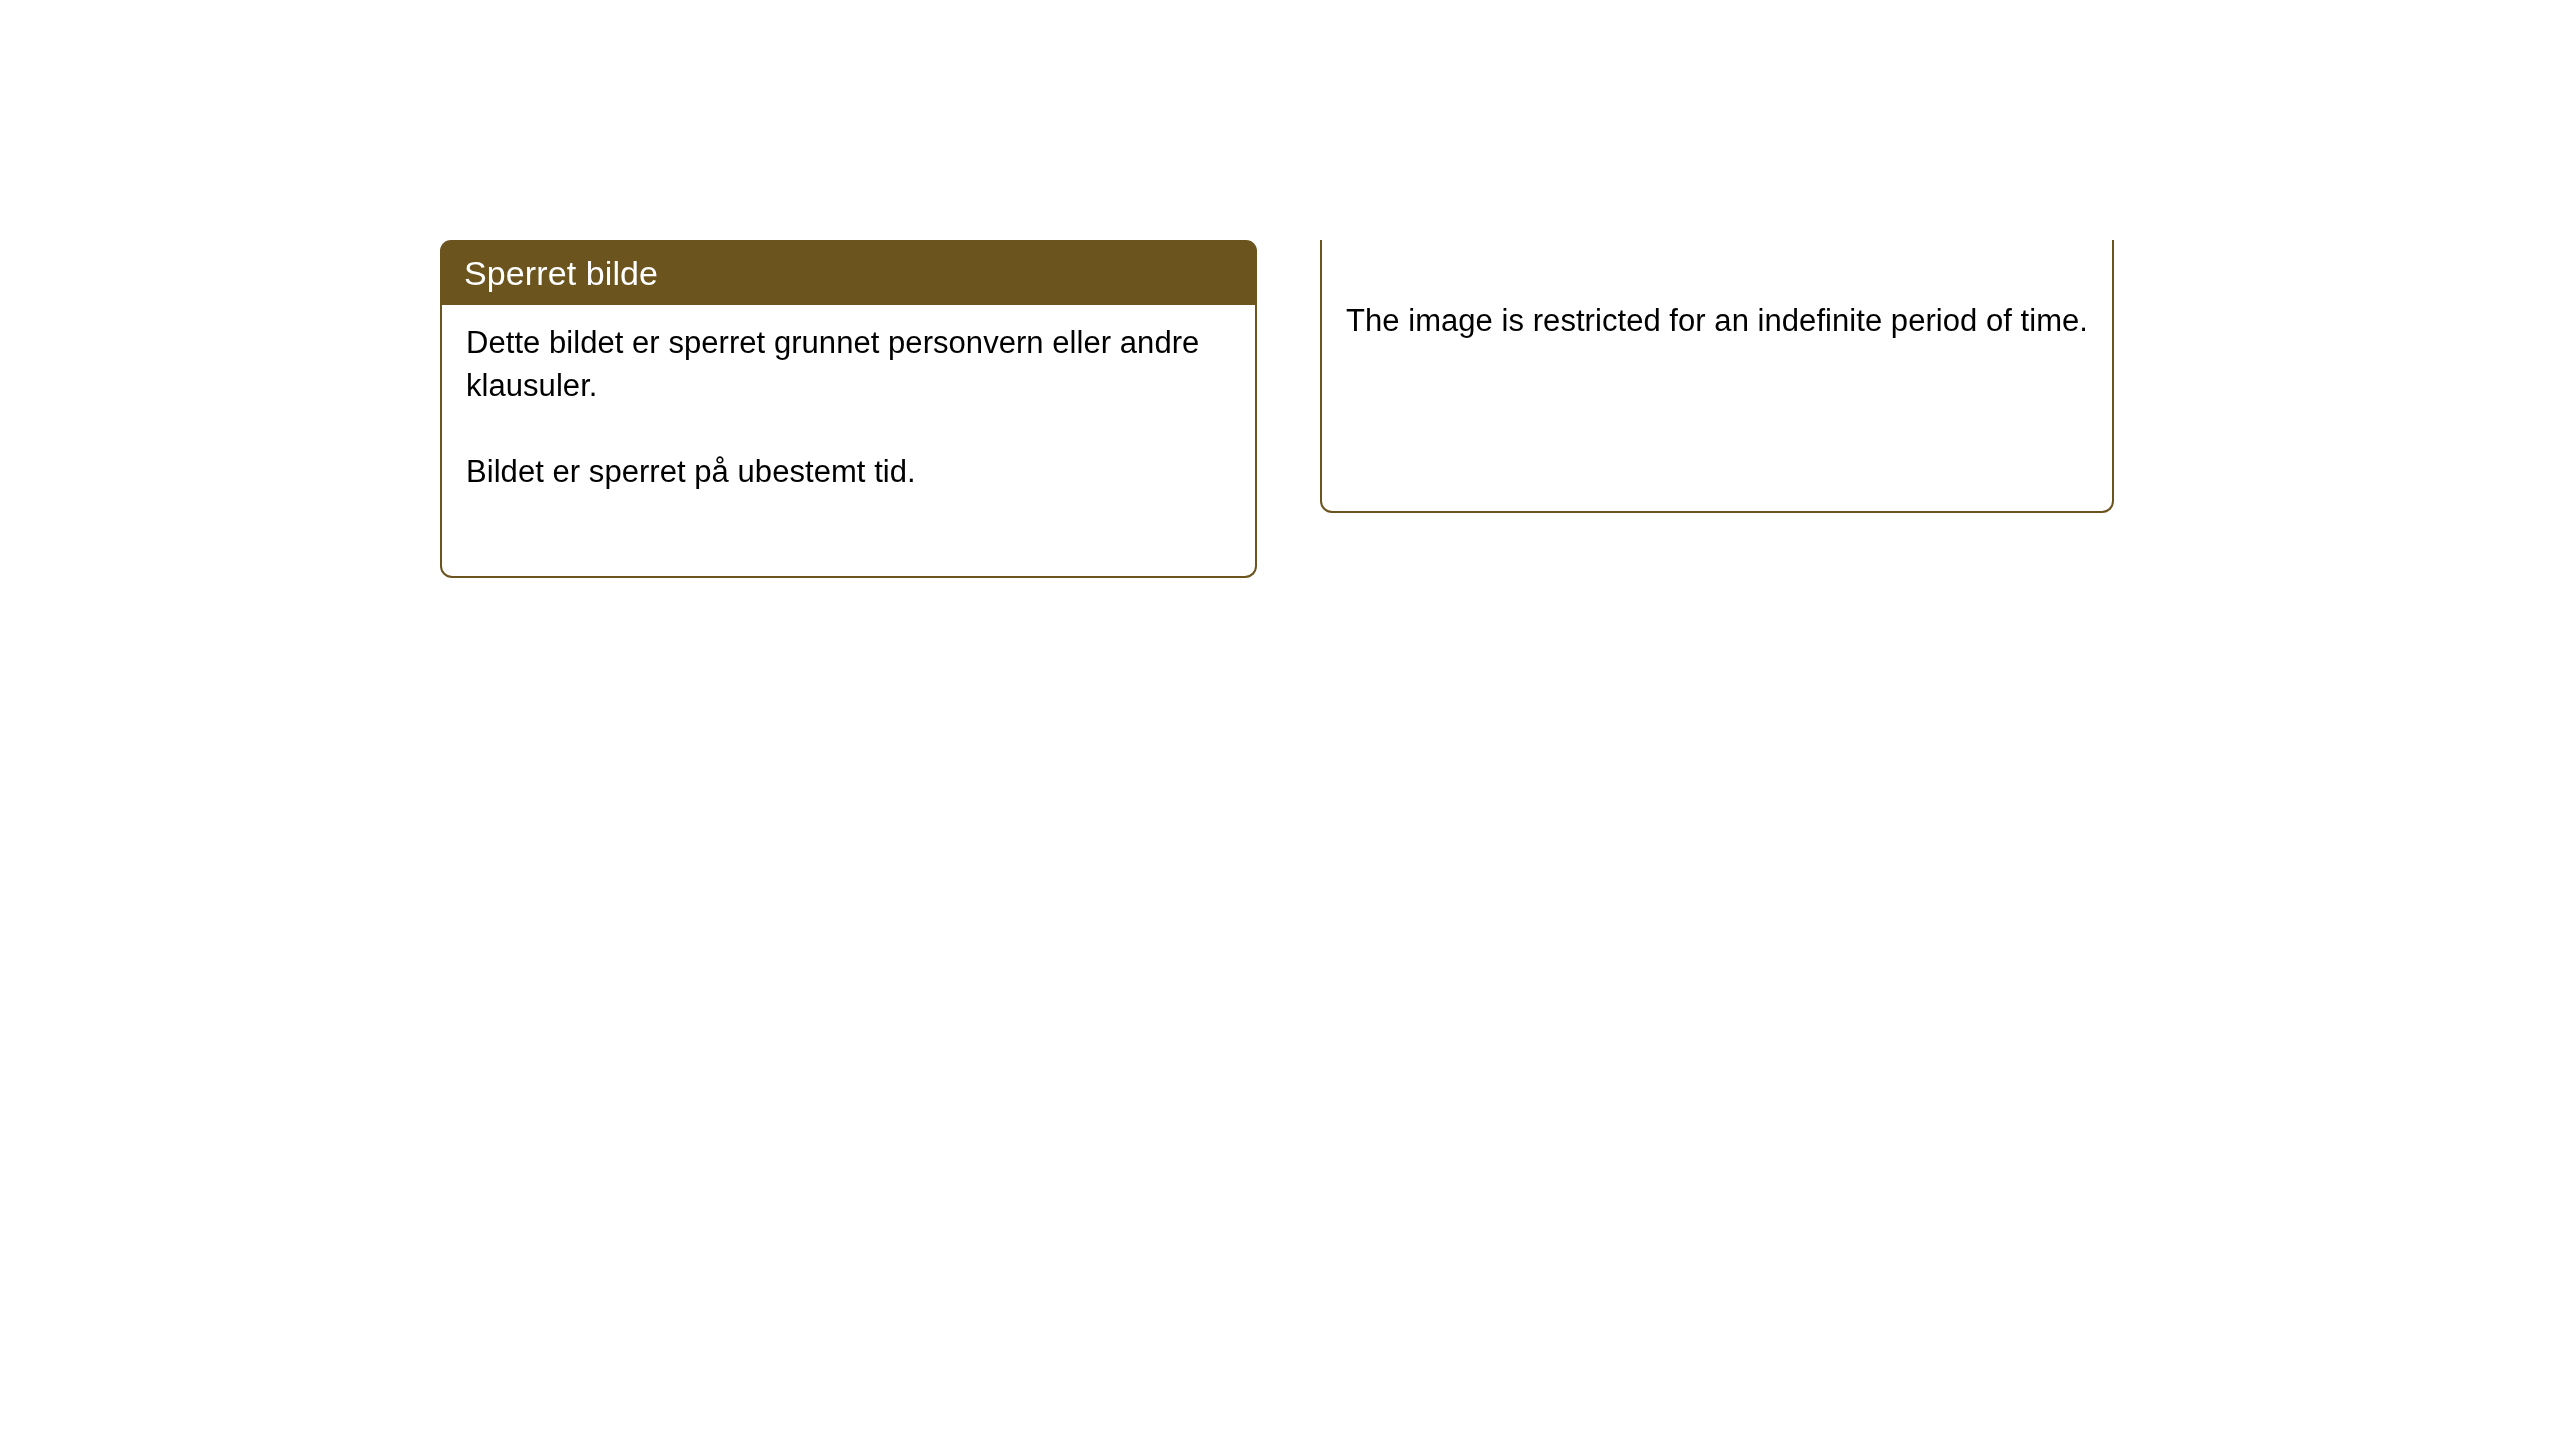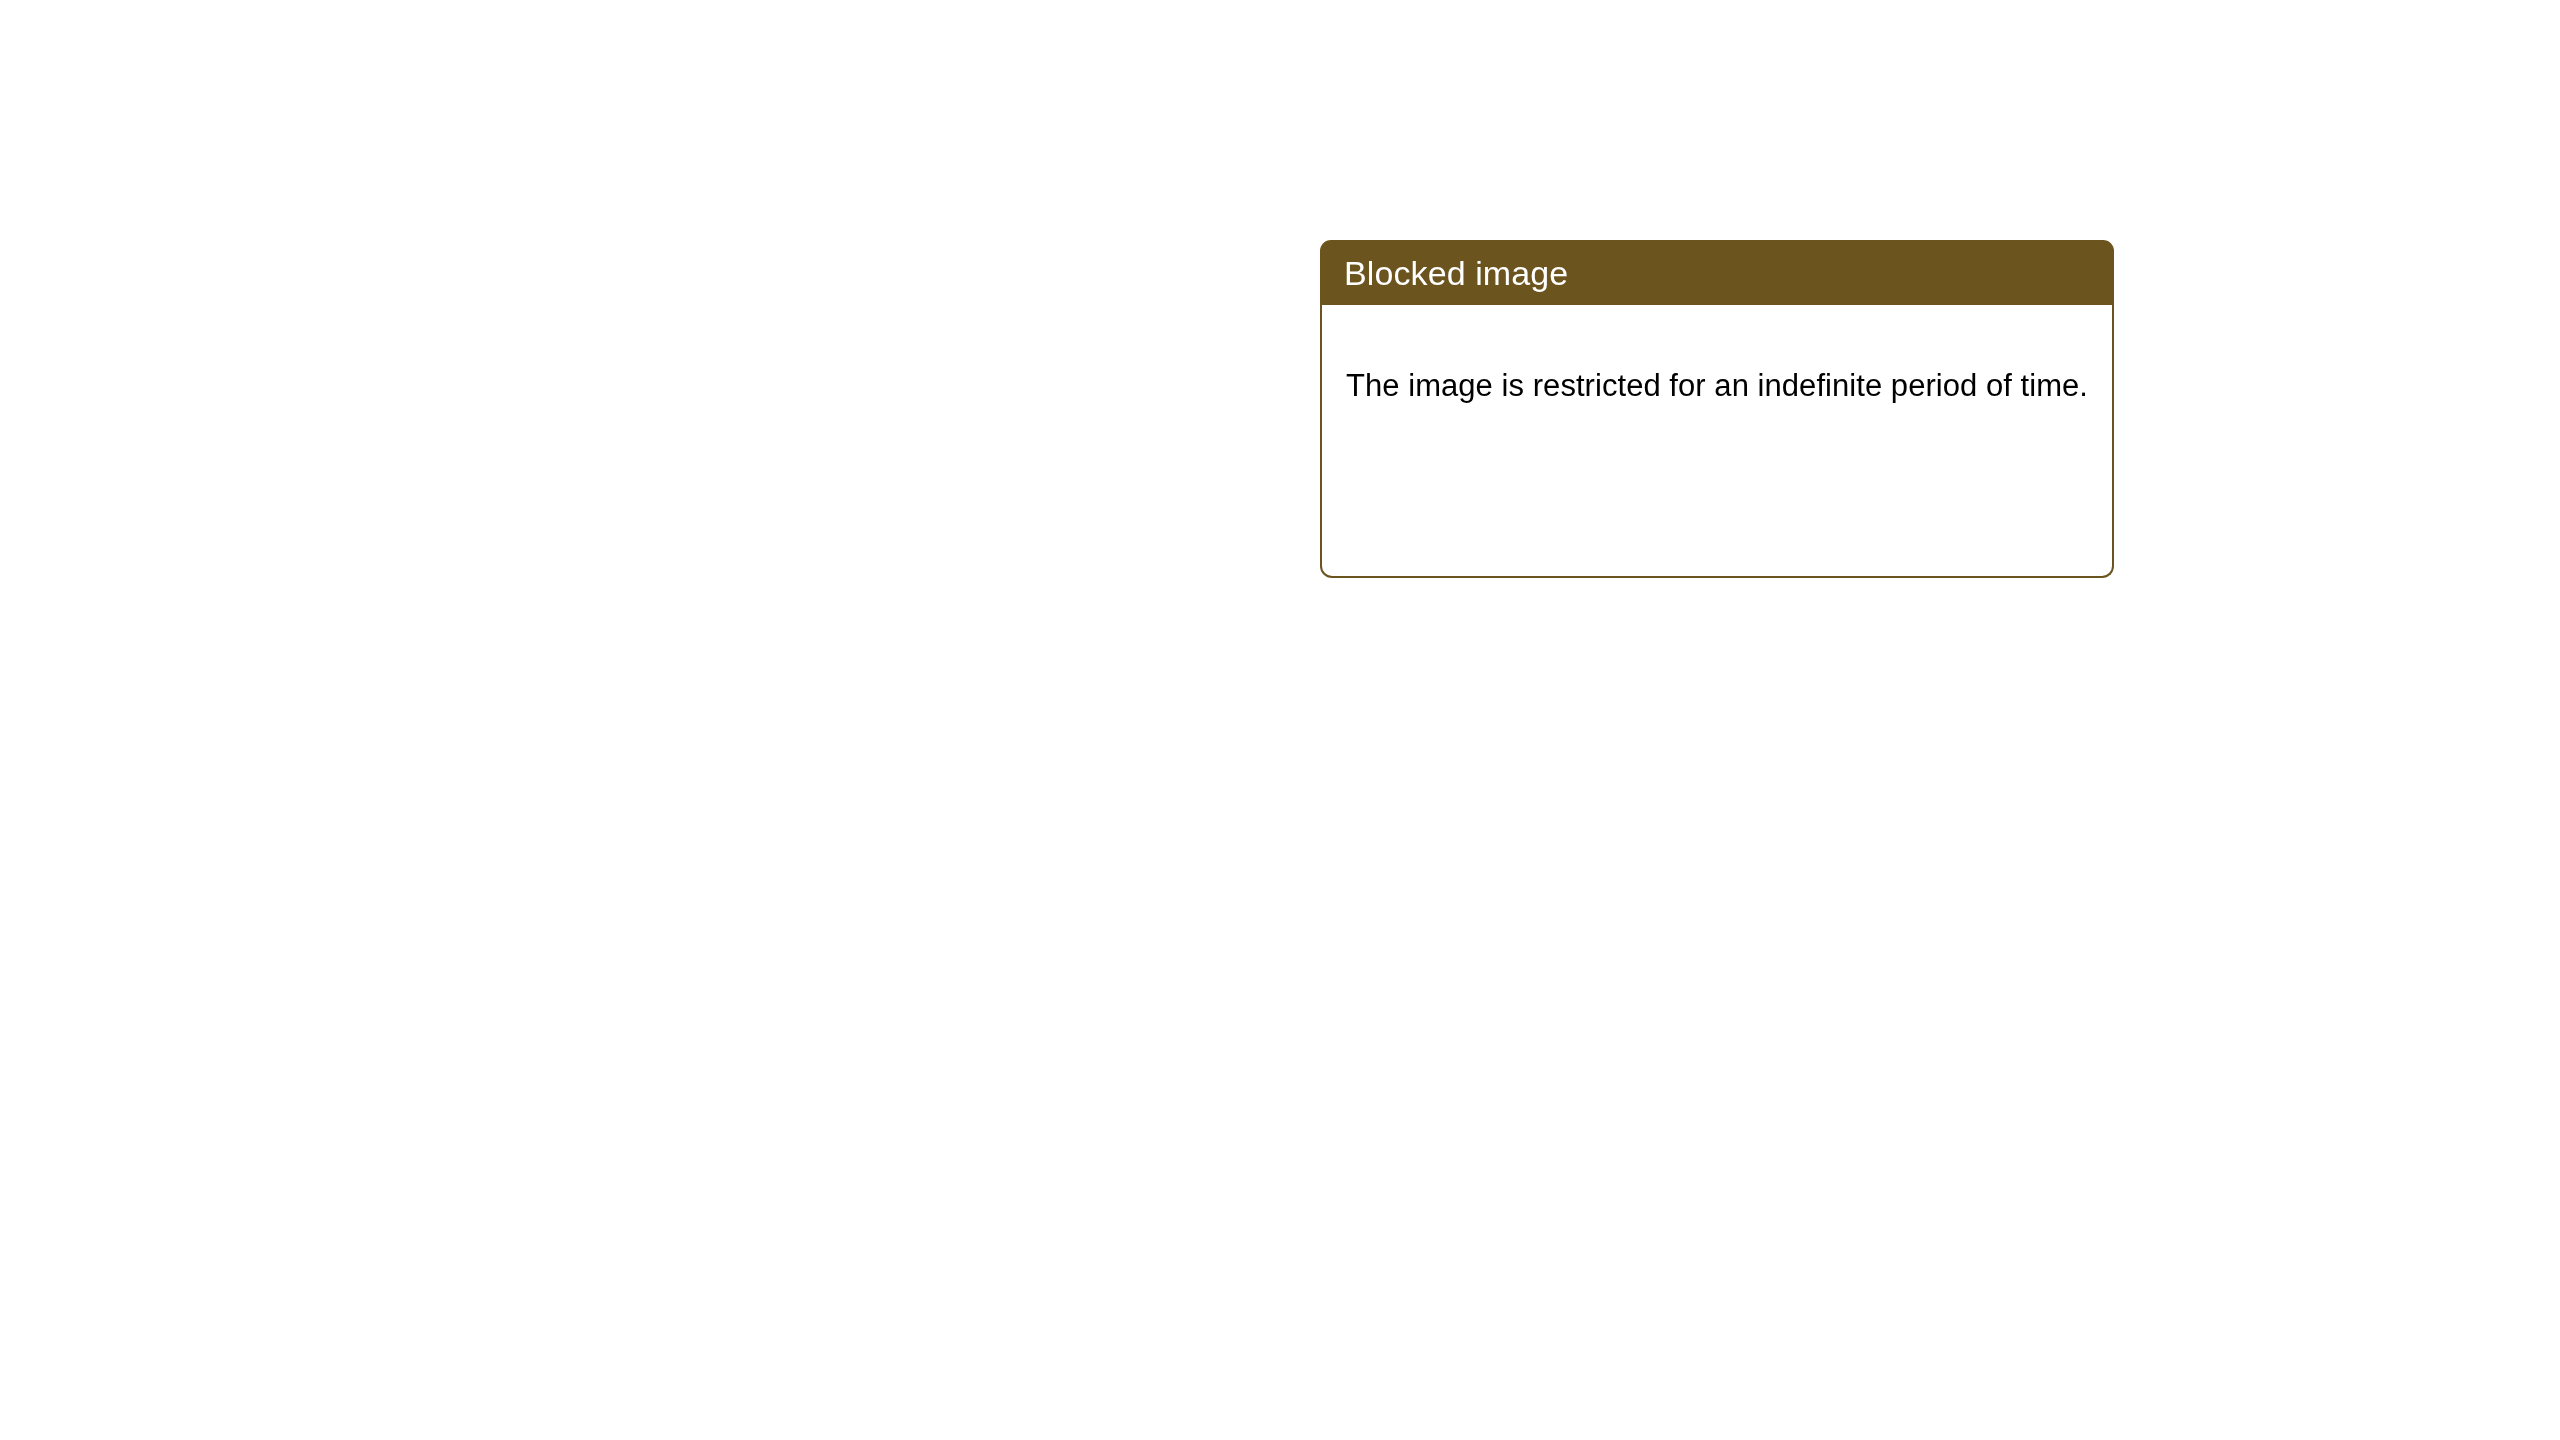--- a/index.html
+++ b/index.html
@@ -88,24 +88,31 @@
     top: 240px;
     width: 794px;
     height: 338px;
   }
 </style>
 </head>
 <body>
 
 <div id="stage">
 
+  <section class="notice-card" id="card-no">
+    <div class="card-header">
+      <span class="card-title">Sperret bilde</span>
+    </div>
+    <div class="card-body">
+      <p class="card-paragraph">Dette bildet er sperret grunnet personvern eller andre klausuler.</p>
+      <div class="paragraph-gap"></div>
+      <p class="card-paragraph">Bildet er sperret på ubestemt tid.</p>
+    </div>
+  </section>
 
   <section class="notice-card" id="card-en">
-    <div class="card-header">
-      <span class="card-title">Blocked image</span>
-    </div>
     <div class="card-body">
       <div class="paragraph-gap"></div>
       <p class="card-paragraph">The image is restricted for an indefinite period of time.</p>
     </div>
   </section>
 
 </div>
 
 </body></html>

